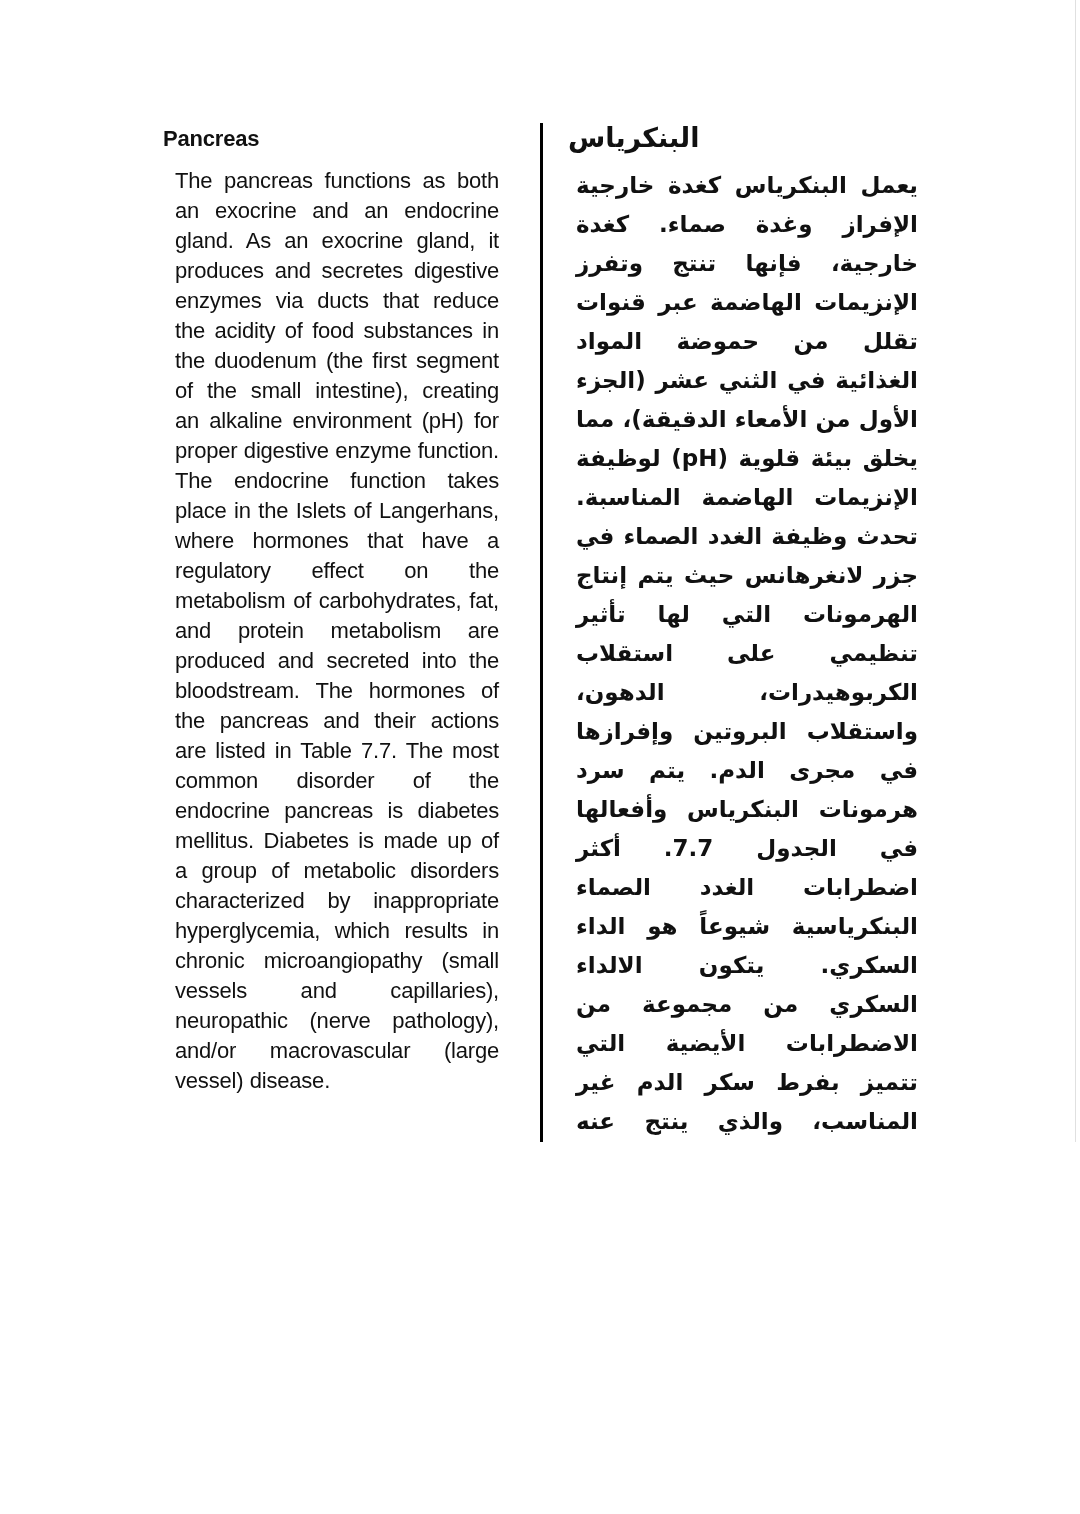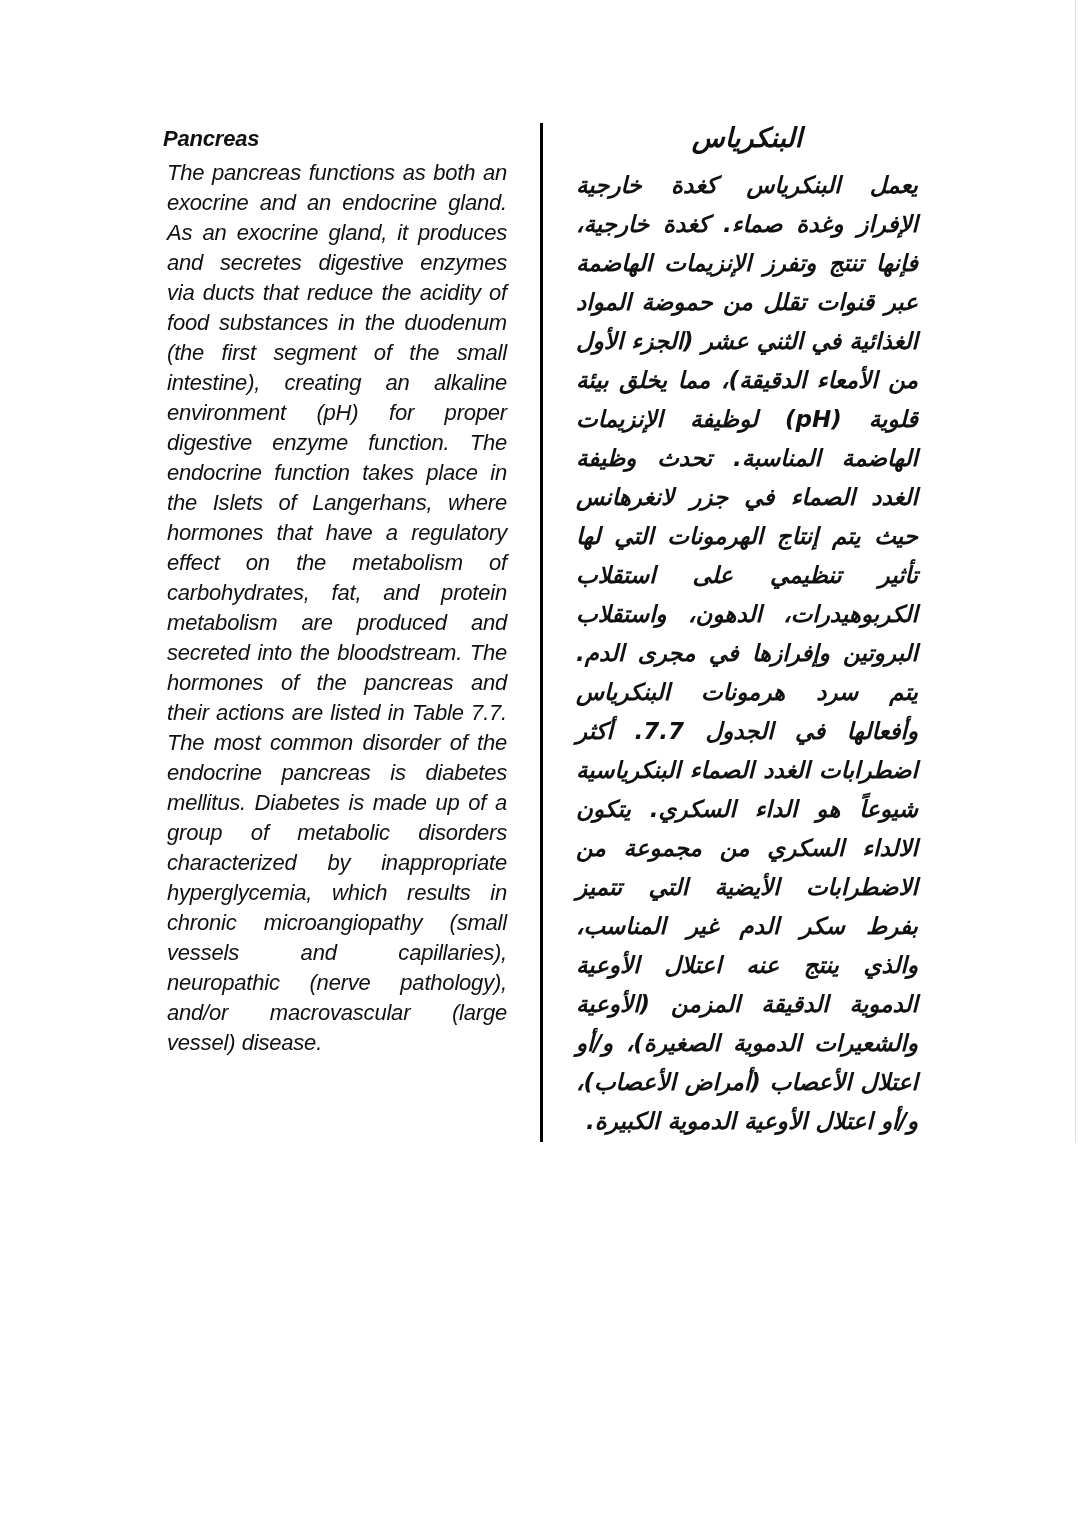--- a/index.html
+++ b/index.html
@@ -4,21 +4,20 @@
 <style>
   html, body { margin: 0; padding: 0; background: #ffffff; }
   .page {
     position: relative;
     width: 1080px;
     height: 1142px;
     background: #ffffff;
     overflow: hidden;
     font-family: "Liberation Sans", sans-serif;
     color: #111111;
-    font-style: italic;
   }
   
   .edge-line {
     position: absolute;
     top: 0;
     right: 4px;
     width: 1px;
     height: 100%;
     background: #e0e0e0;
   }
@@ -39,41 +38,41 @@
     width: 348px;
   }
   .en-heading {
     margin: 0;
     font-size: 22px;
     line-height: 30px;
     font-weight: bold;
     letter-spacing: -0.2px;
   }
   .en-para {
-    margin: 4px;
+    margin: 12px;
     font-size: 22px;
     line-height: 30px;
     text-align: justify;
     letter-spacing: -0.2px;
     word-spacing: 0.5px;
   }
   
   .col-ar {
     position: absolute;
     left: 568px;
     top: 118px;
     width: 358px;
     font-family: "DejaVu Sans", sans-serif;
     font-weight: bold;
   }
   .ar-heading {
     margin: 0 0 8px 0;
     font-size: 27px;
     line-height: 40px;
-    text-align: center;
+    text-align: left;
   }
   .ar-para {
     margin: 8px;
     font-size: 23px;
     line-height: 39px;
     text-align: justify;
   }
   .ar-list {
     margin: 0;
     padding: 0 50px 0 0;

